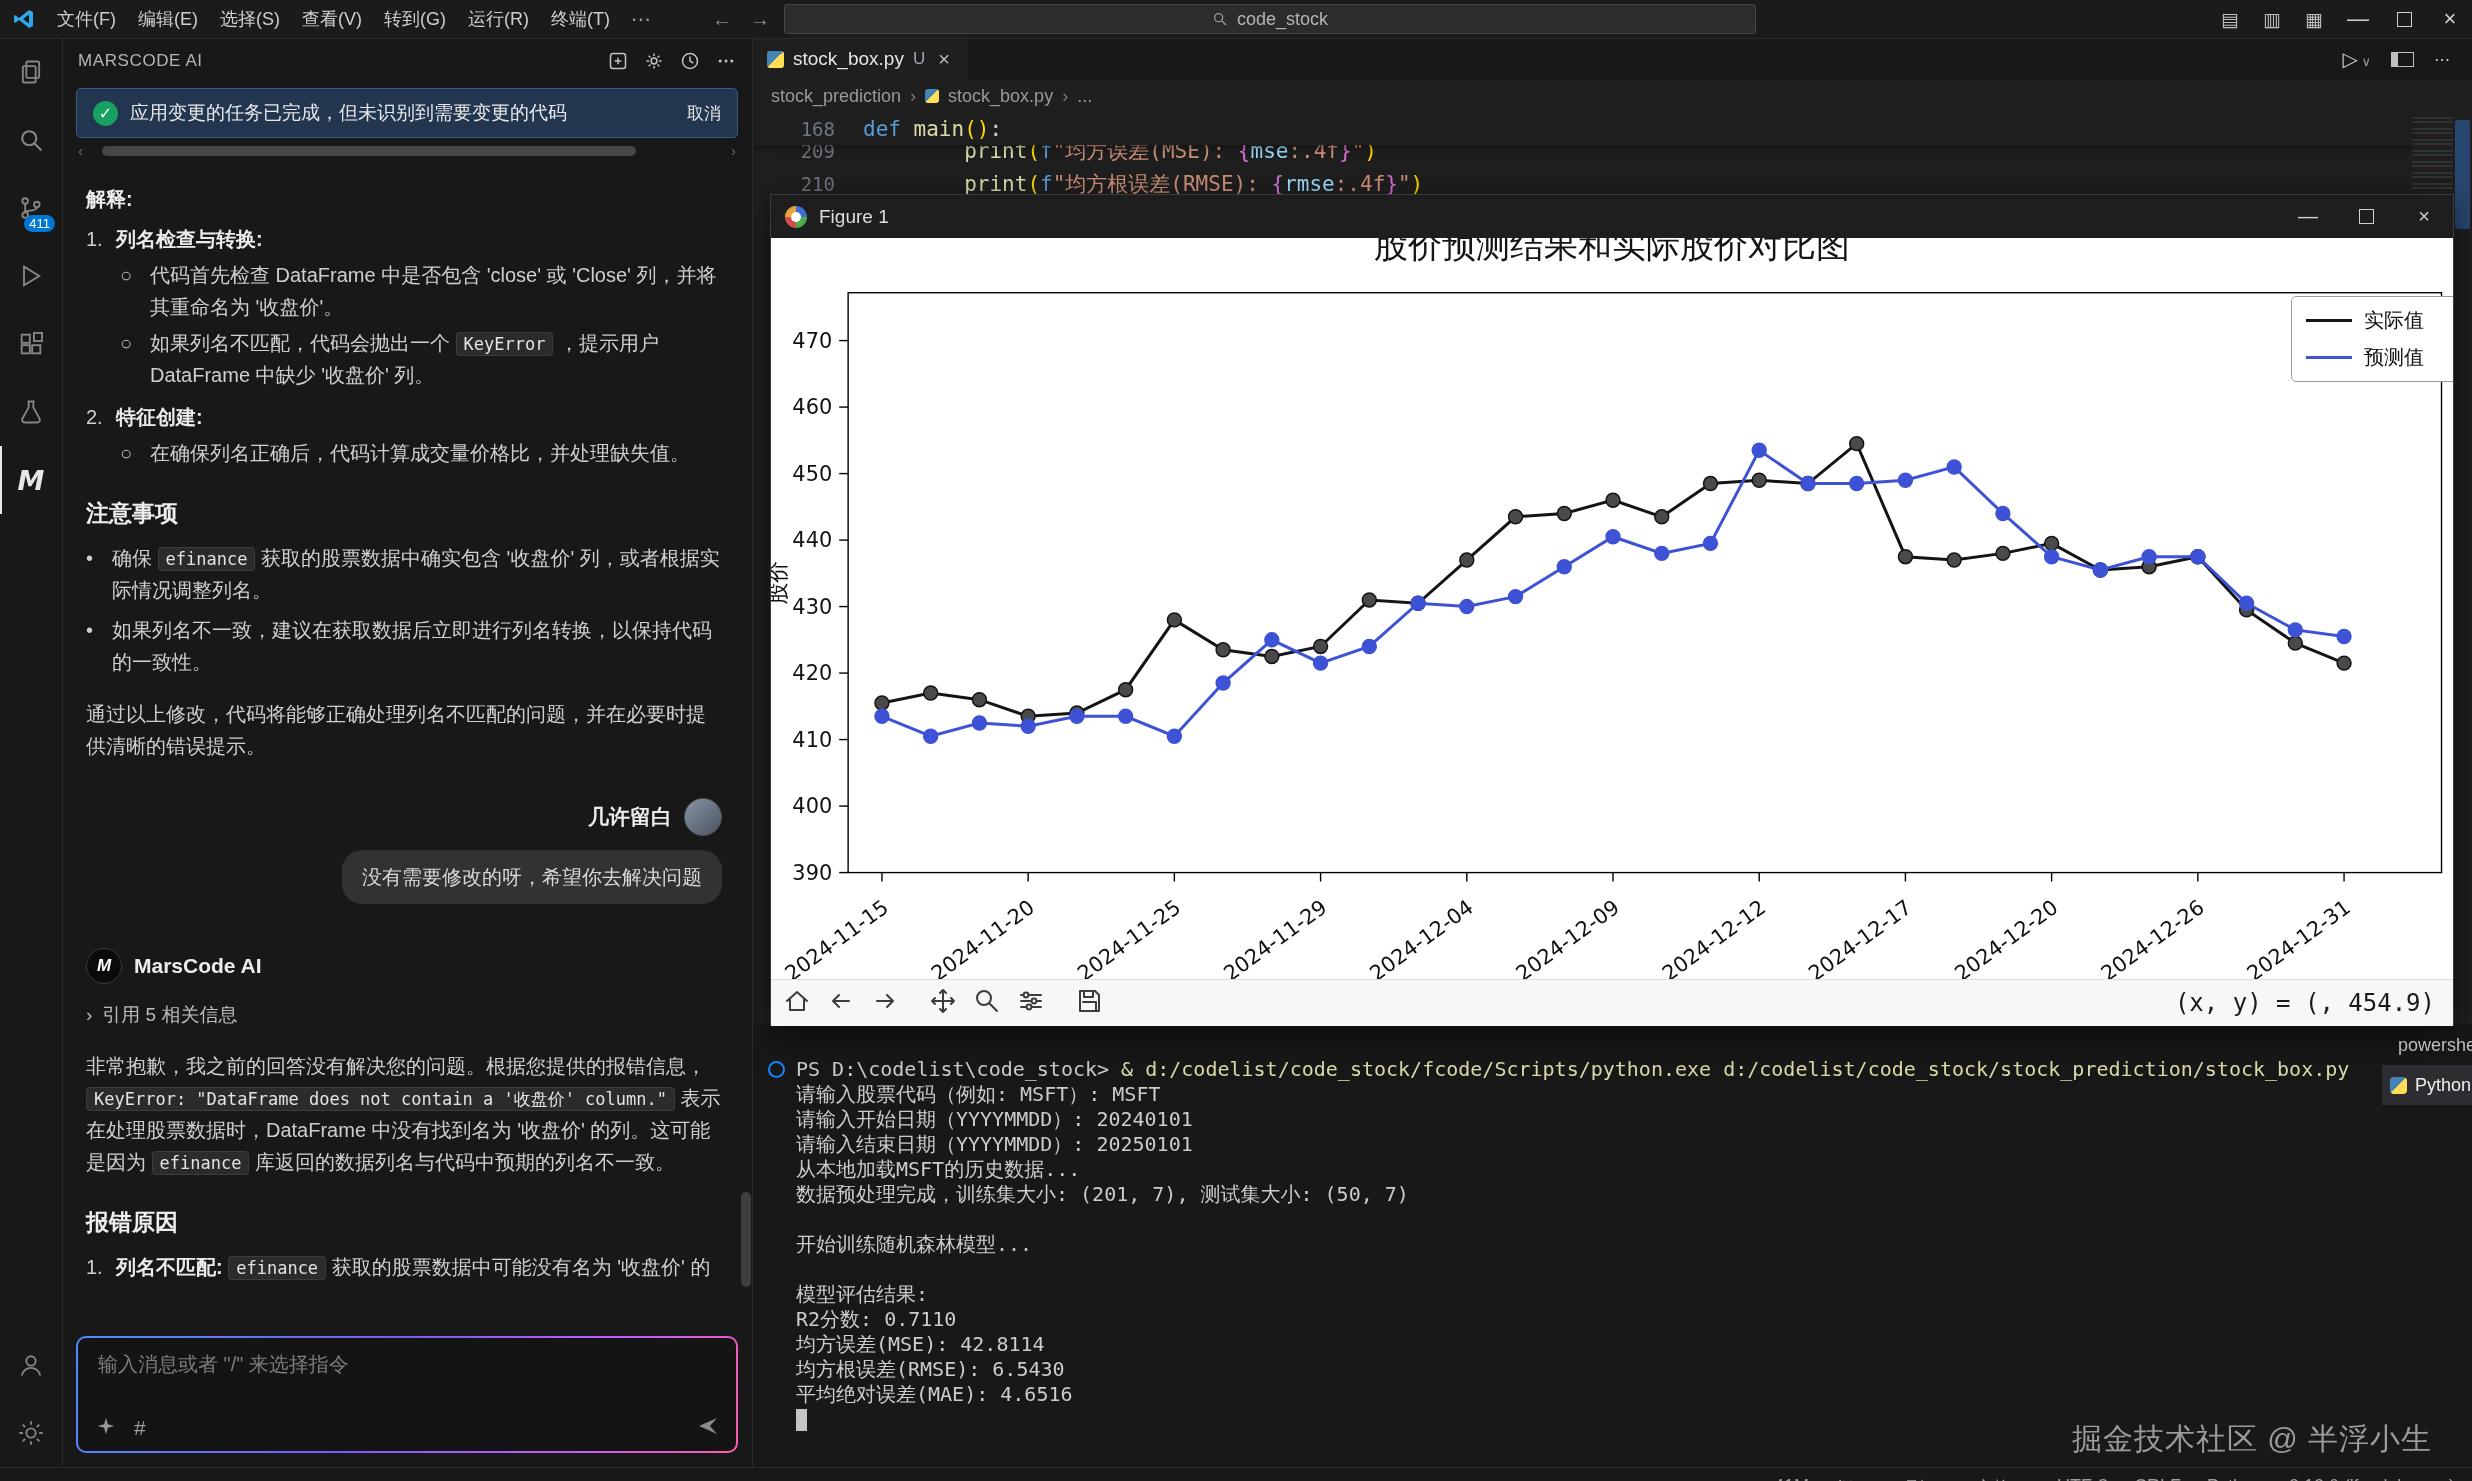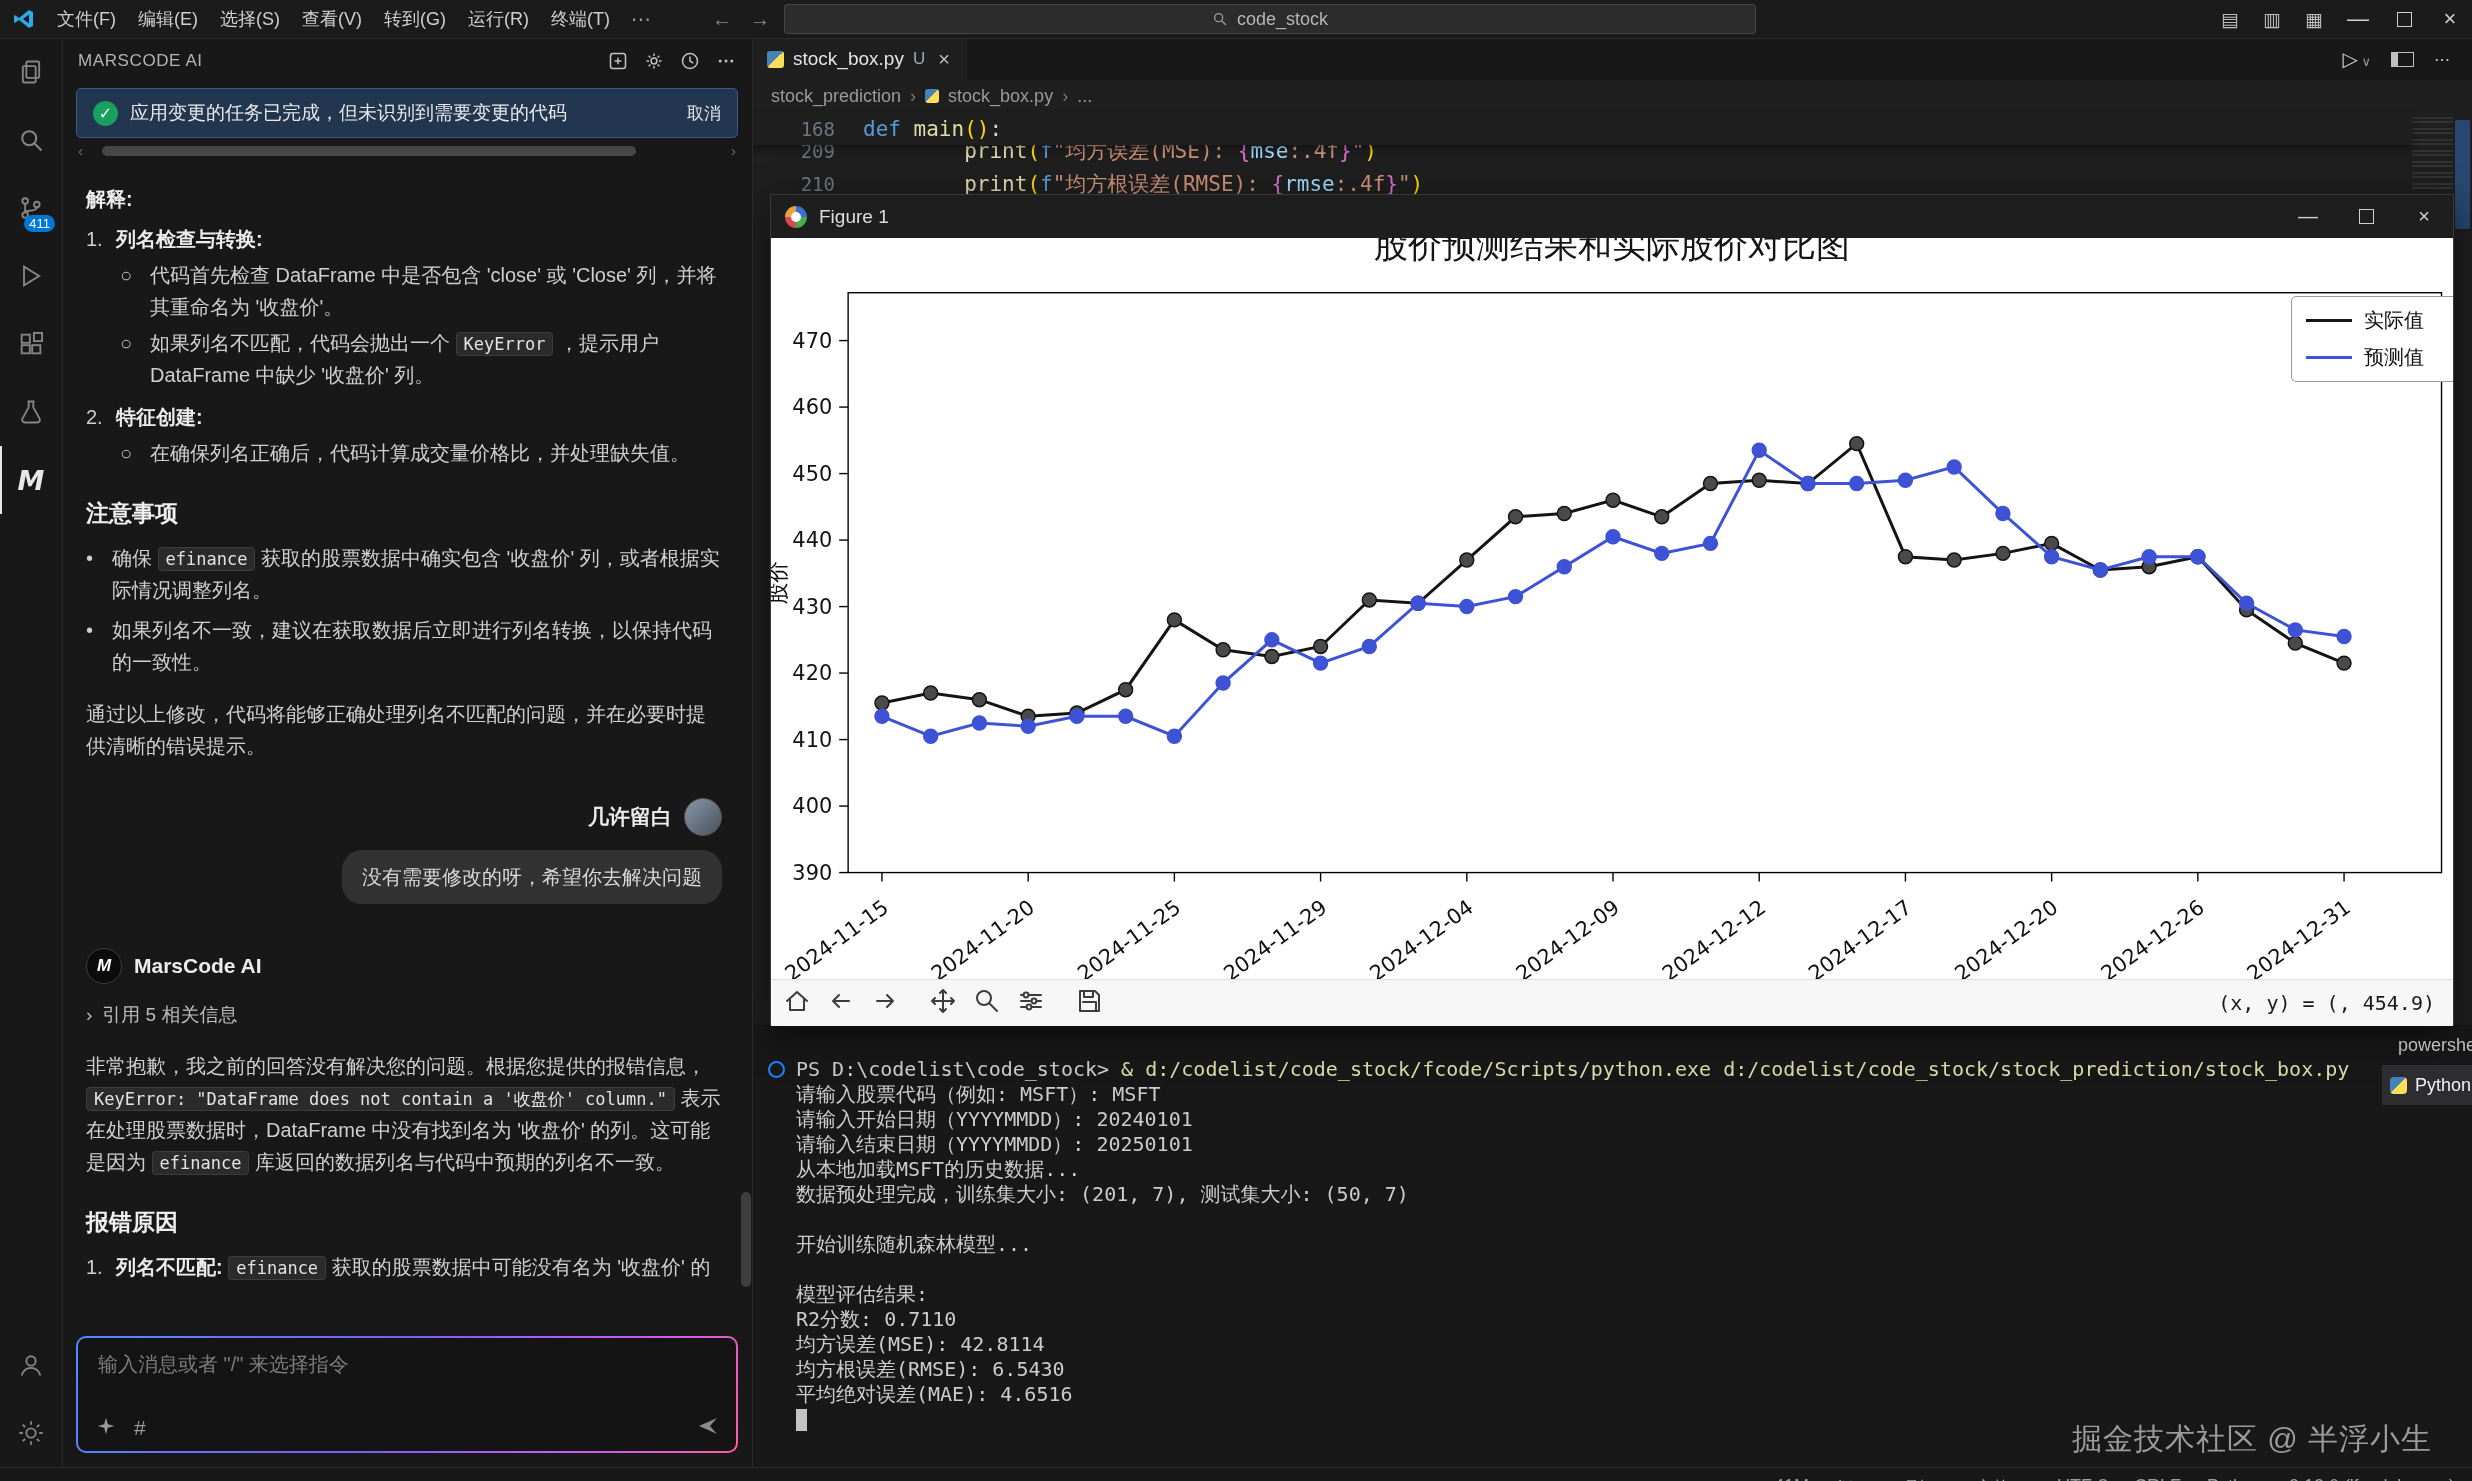--- a/index.html
+++ b/index.html
@@ -124,21 +124,21 @@
             font-family:"DejaVu Sans",sans-serif;}
   .fig-title{position:absolute;top:-15px;left:0;width:100%;text-align:center;font-size:34px;font-weight:500;color:#141414;}
   #chart-svg{position:absolute;left:0;top:0;}
   .legend{position:absolute;left:1520px;top:58px;width:149px;background:#fff;border:1px solid #9a9a9a;
           border-radius:5px;padding:10px 14px;display:flex;flex-direction:column;gap:10px;}
   .legend-row{display:flex;align-items:center;gap:12px;font-size:20px;color:#111;}
   .legend-line{width:46px;height:3px;flex:none;}
   .fig-toolbar{position:absolute;left:0;bottom:0;width:100%;height:47px;background:#f7f7f7;border-top:1px solid #ddd;
                display:flex;align-items:center;gap:16px;padding-left:12px;box-sizing:border-box;}
   .fig-toolbar svg{stroke:#3c3c3c;fill:none;stroke-width:2;stroke-linecap:round;stroke-linejoin:round;}
-  .coord-readout{margin-left:auto;margin-right:18px;font-family:"DejaVu Sans Mono",monospace;font-size:20px;color:#1a1a1a;}
+  .coord-readout{margin-left:auto;margin-right:18px;font-family:"DejaVu Sans Mono",monospace;font-size:24px;color:#1a1a1a;}
   
   .terminal{position:absolute;left:751px;top:1025px;width:1721px;height:442px;background:#181818;z-index:4;
             font-family:"DejaVu Sans Mono","Liberation Mono",monospace;font-size:20px;line-height:25px;color:#cccccc;
             padding:32px 0 0 45px;box-sizing:border-box;}
   .cmd-deco{position:absolute;left:17px;top:36px;width:13px;height:13px;border:2px solid #1a85ff;border-radius:50%;}
   .t-line{white-space:pre;}
   .t-prompt{color:#cccccc;}
   .t-cmd{color:#dcdcaa;}
   .t-cursor{width:11px;height:22px;background:#c4c4c4;margin-top:2px;}
   .term-tabs{position:absolute;left:2382px;top:1025px;width:91px;height:442px;z-index:5;}

